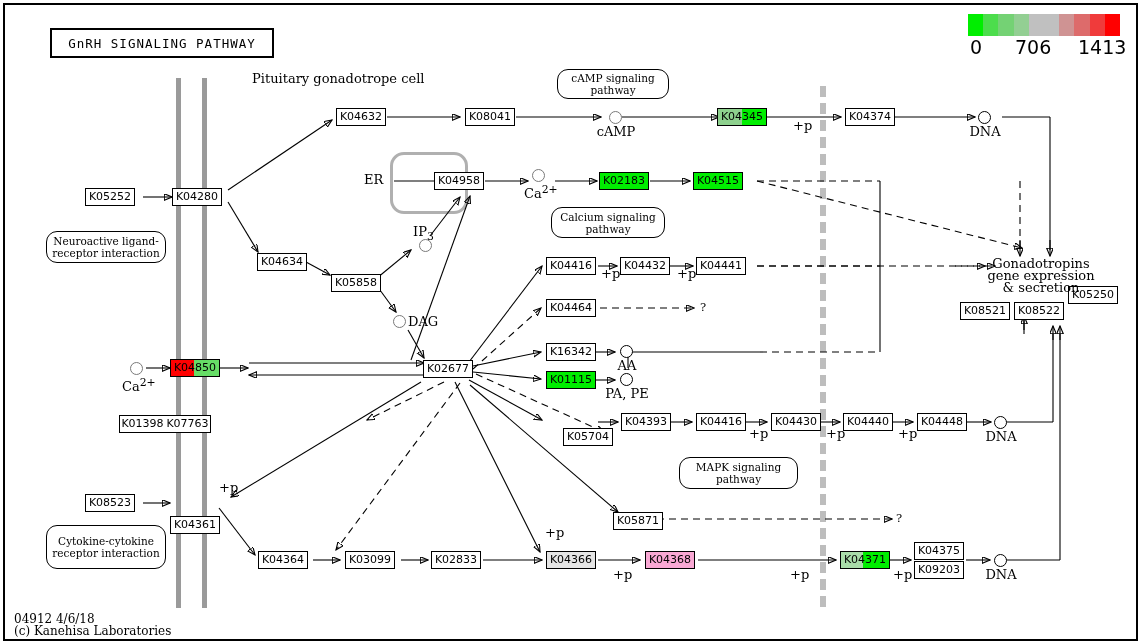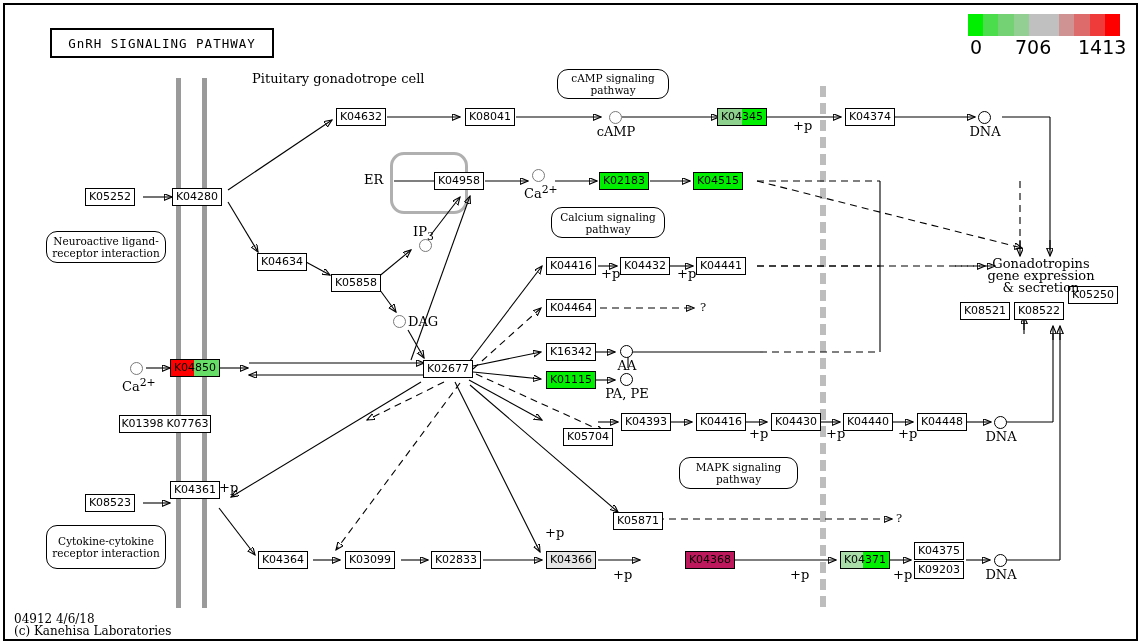--- a/index.html
+++ b/index.html
@@ -264,26 +264,26 @@
   </div>
 
   <div class="ko w50" style="left:547px;top:428px;margin-left:16px;"><span class="txt">K05704</span></div>
   <div class="ko w50" style="left:621px;top:413px;"><span class="txt">K04393</span></div>
   <div class="ko w50" style="left:696px;top:413px;"><span class="txt">K04416</span></div>
   <div class="ko w50" style="left:771px;top:413px;"><span class="txt">K04430</span></div>
   <div class="ko w50" style="left:843px;top:413px;"><span class="txt">K04440</span></div>
   <div class="ko w50" style="left:917px;top:413px;"><span class="txt">K04448</span></div>
 
   <div class="ko w50" style="left:85px;top:494px;"><span class="txt">K08523</span></div>
-  <div class="ko w50" style="left:170px;top:481px;"><span class="txt">K04361</span></div>
+  <div class="ko w50" style="left:170px;top:516px;"><span class="txt">K04361</span></div>
   <div class="ko w50" style="left:258px;top:551px;"><span class="txt">K04364</span></div>
   <div class="ko w50" style="left:345px;top:551px;"><span class="txt">K03099</span></div>
   <div class="ko w50" style="left:431px;top:551px;"><span class="txt">K02833</span></div>
   <div class="ko w50" style="left:546px;top:551px;background:#e5e5e5;"><span class="txt">K04366</span></div>
-  <div class="ko w50" style="left:645px;top:551px;background:#be185d;margin-left:40px;"><span class="txt">K04368</span></div>
+  <div class="ko w50" style="left:645px;top:551px;background:#f9a8d4;"><span class="txt">K04368</span></div>
 
   <div class="ko w50" style="left:840px;top:551px;">
     <span class="half" style="left:0;width:46%;background:#a9dca9;"></span>
     <span class="half" style="right:0;width:54%;background:#00ee00;"></span>
     <span class="txt">K04371</span>
   </div>
 
   <div class="ko w50" style="left:597px;top:512px;margin-left:16px;"><span class="txt">K05871</span></div>
   <div class="ko w50" style="left:914px;top:542px;"><span class="txt">K04375</span></div>
   <div class="ko w50" style="left:914px;top:561px;"><span class="txt">K09203</span></div>

